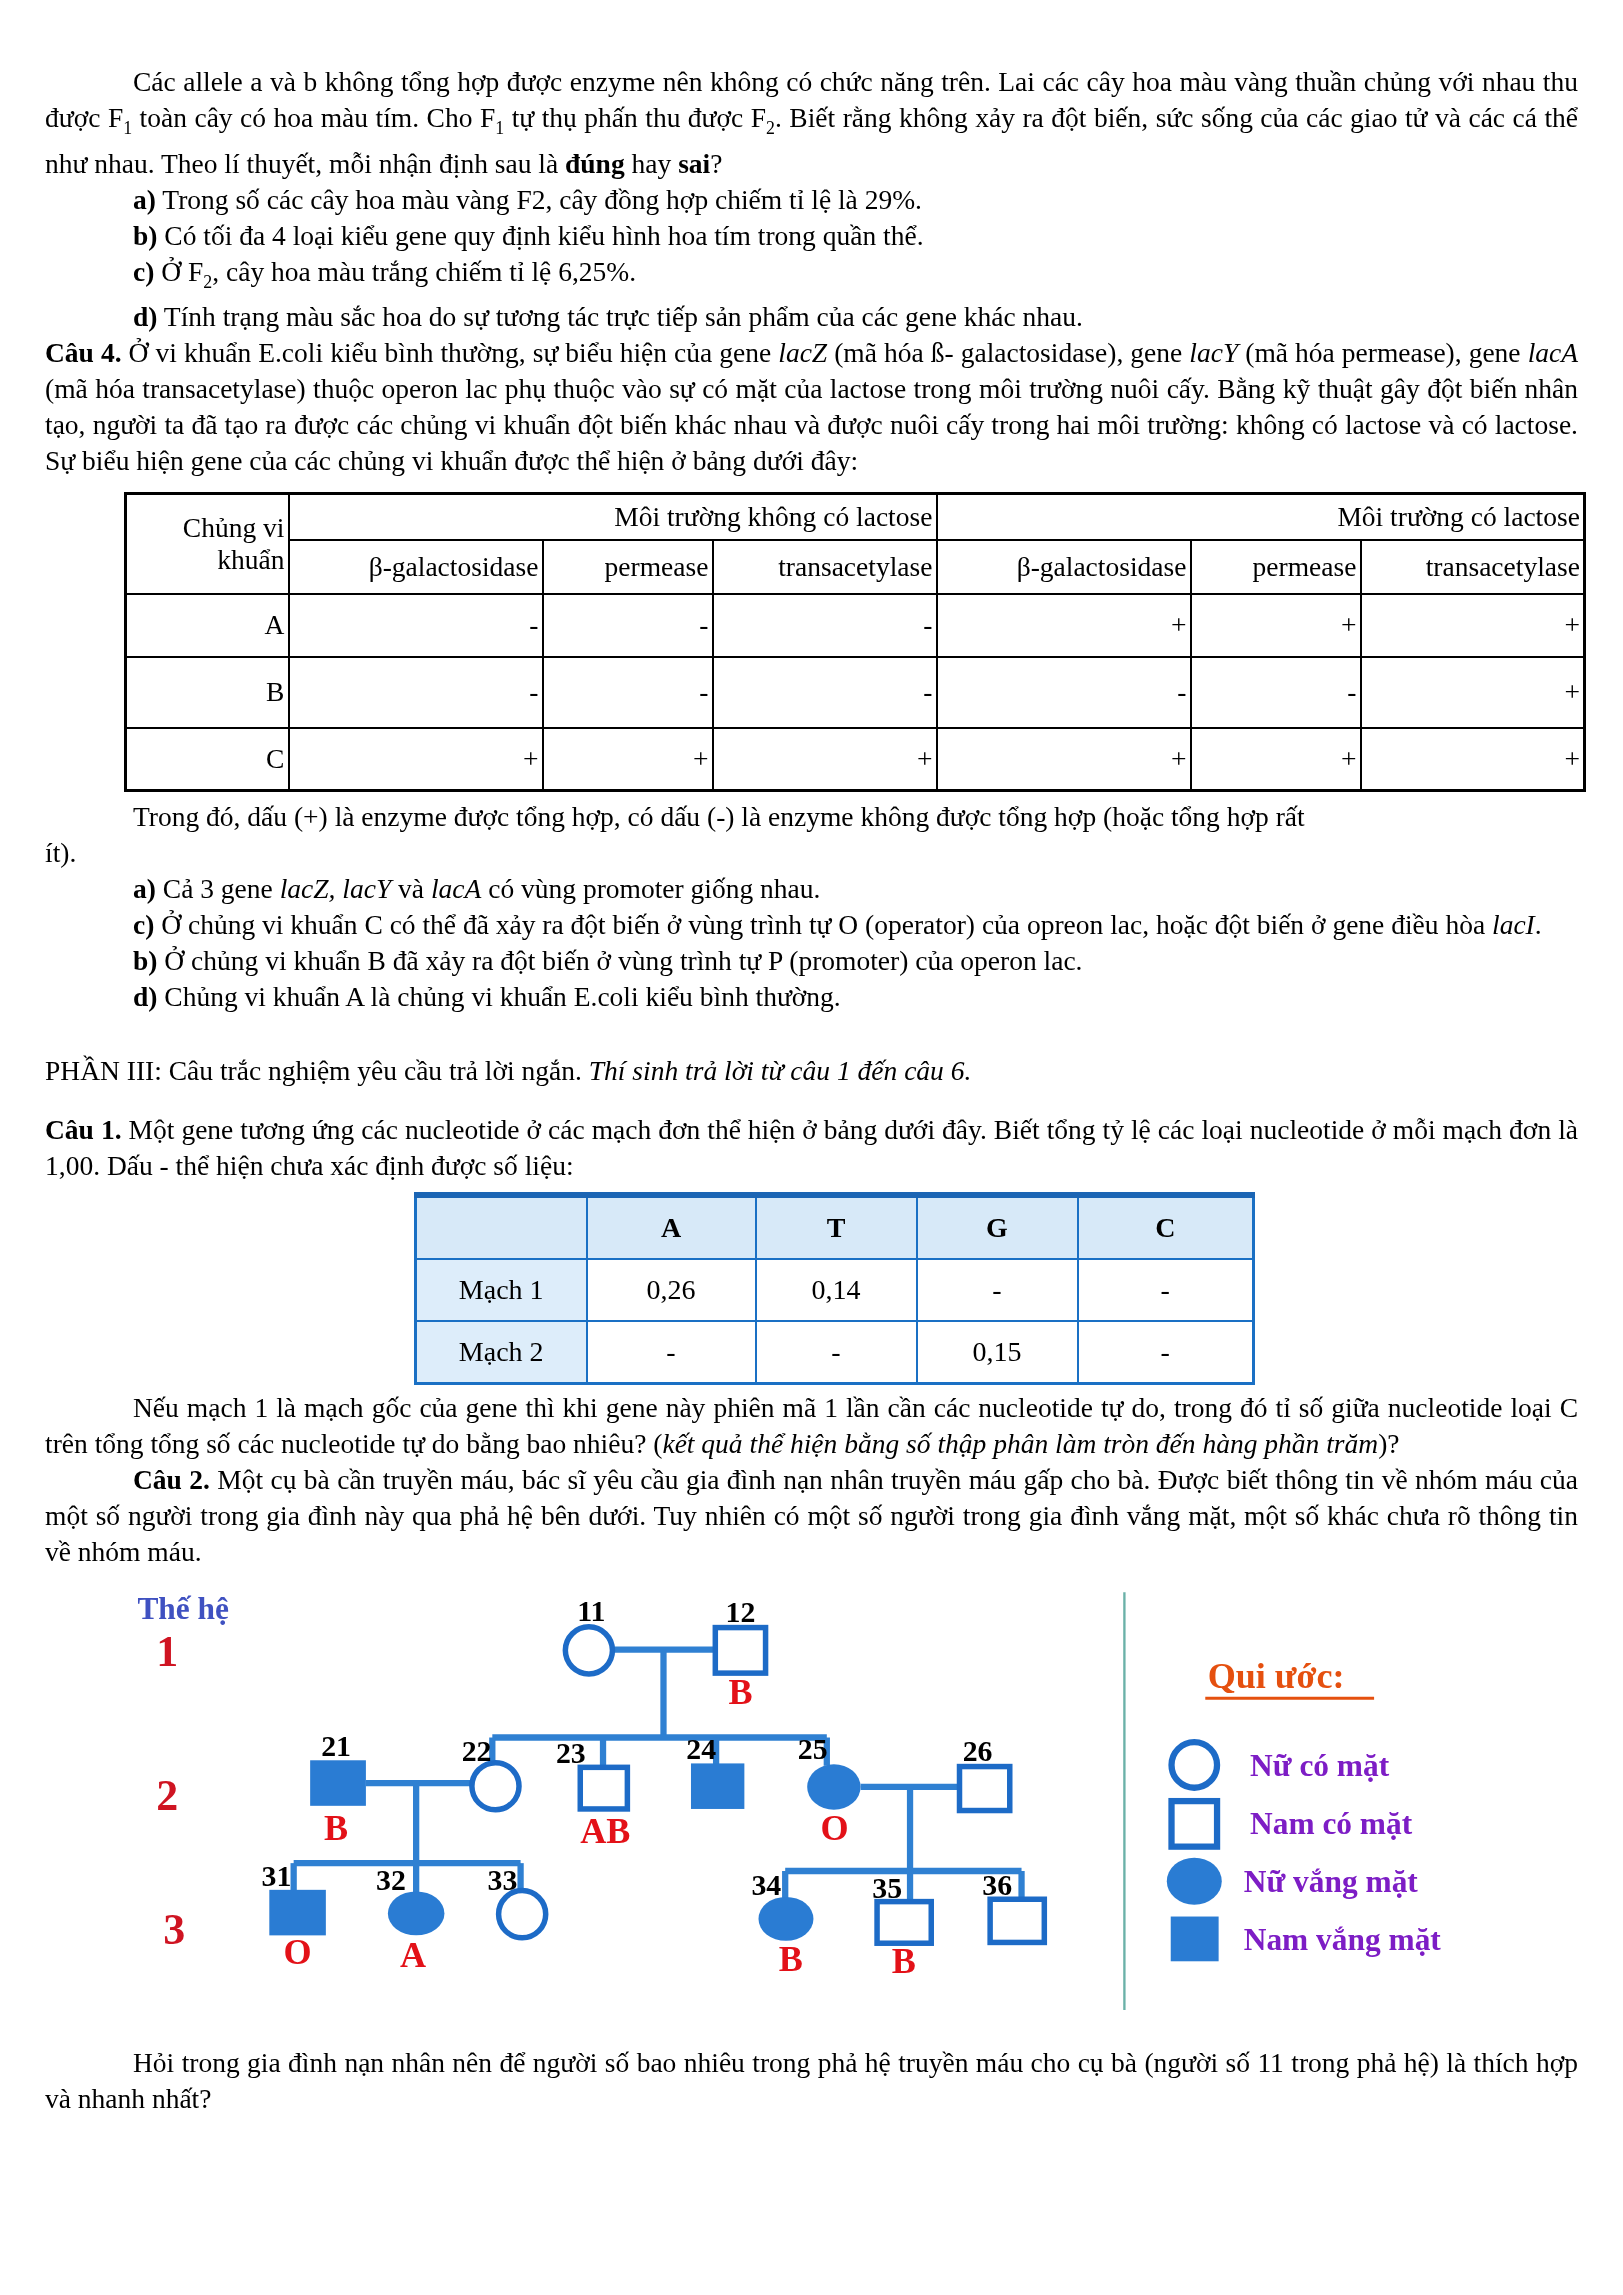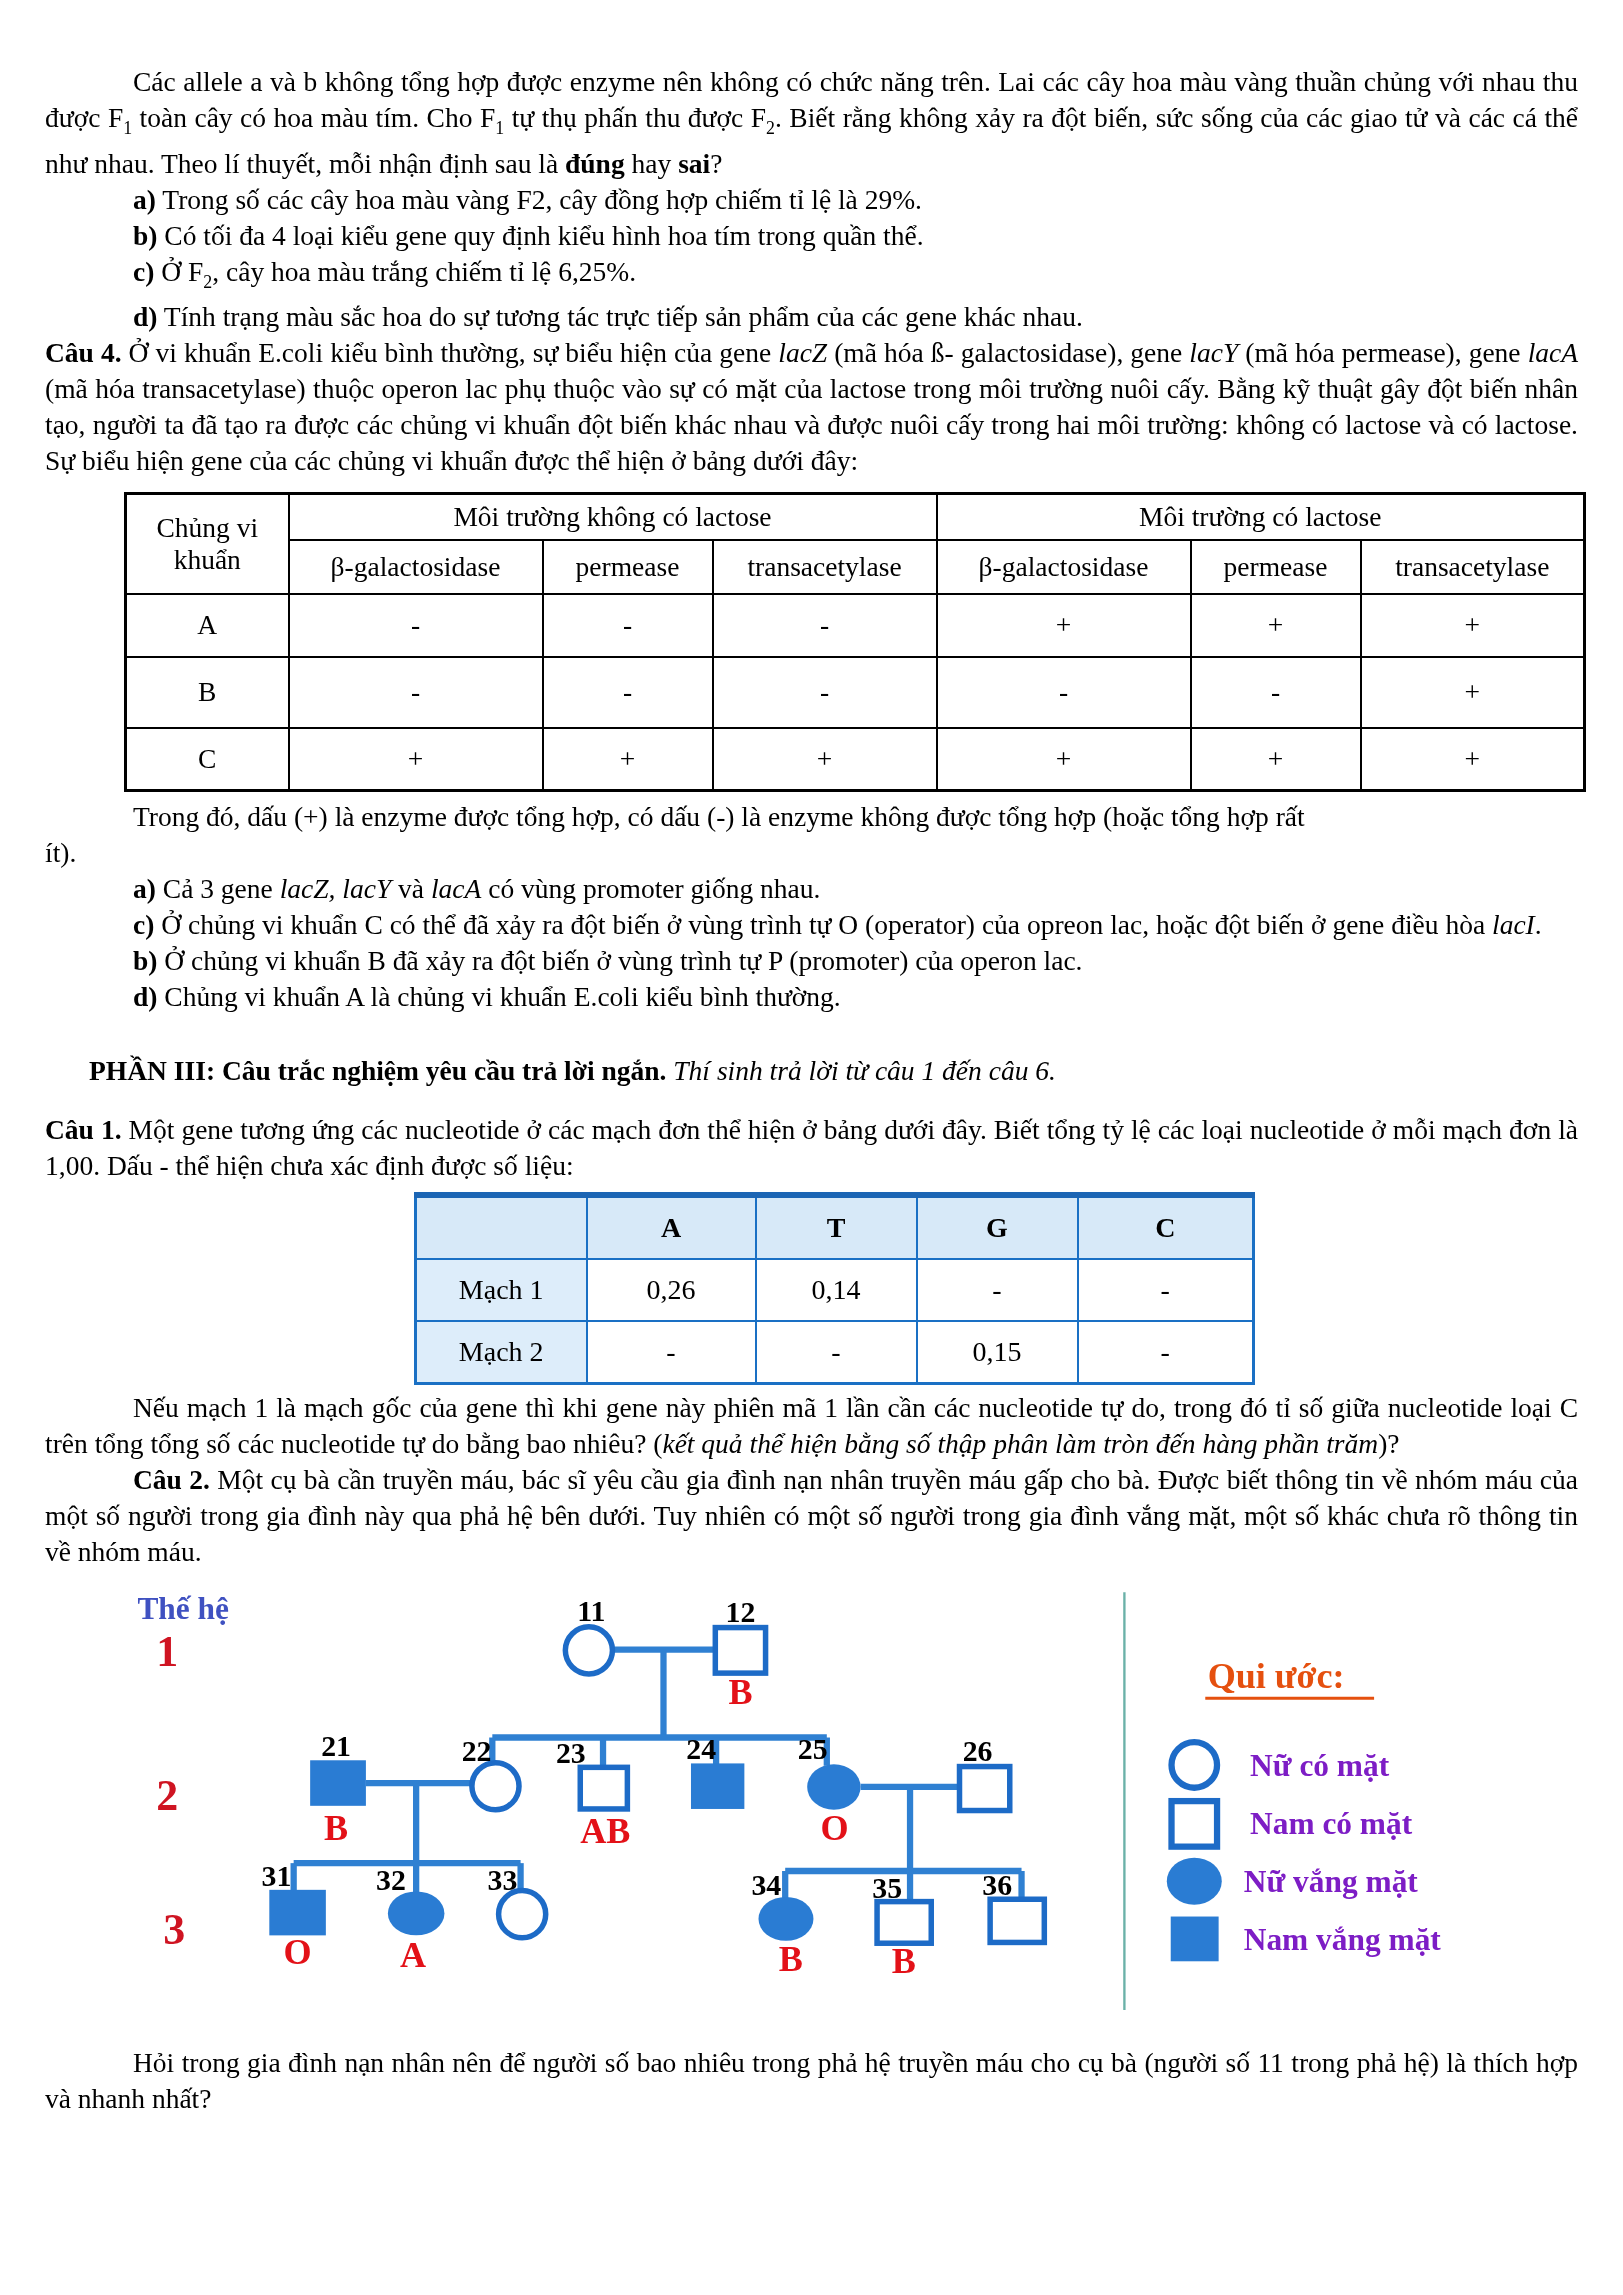--- a/index.html
+++ b/index.html
@@ -15,21 +15,21 @@
   }
   p{margin:0;line-height:36px;text-align:justify;}
   p.ind{text-indent:88px;}
   sub{font-size:0.65em;}
   .heading{margin-top:38px;}
   .cau1{margin-top:23px;}
 
   
   .t1wrap{margin:12.6px 0 7.9px 79px;}
   table.t1{border-collapse:collapse;table-layout:fixed;width:1461px;
-    font-size:27.5px;text-align:center;border:3.1px solid #000;}
+    font-size:27.5px;text-align:right;border:3.1px solid #000;}
   table.t1 td{border:2.4px solid #000;padding:0 3.1px;vertical-align:middle;}
   tr.h1 td{height:44px;}
   tr.h2 td{height:52px;}
   tr.rA td{height:61px;}
   tr.rB td{height:69px;}
   tr.rC td{height:60px;}
 
   
   .t2wrap{margin:7.9px 0 4.7px 369px;}
   table.t2{border-collapse:collapse;table-layout:fixed;width:838px;
@@ -111,21 +111,21 @@
     </tbody>
       </table>
   </div>
 
   <p class="ind"><span>Trong đó, dấu (+) là enzyme được tổng hợp, có dấu (-) là enzyme không được tổng hợp (hoặc tổng hợp rất</span><br><span>ít).</span></p>
   <p class="ind"><span style="font-weight: bold;">a)</span><span> Cả 3 gene </span><span style="font-style: italic;">lacZ, lacY</span><span> và </span><span style="font-style: italic;">lacA</span><span> có vùng promoter giống nhau.</span></p>
   <p class="ind"><span style="font-weight: bold;">c)</span><span> Ở chủng vi khuẩn C có thể đã xảy ra đột biến ở vùng trình tự O (operator) của opreon lac, hoặc đột biến ở gene điều hòa </span><span style="font-style: italic;">lacI</span><span>.</span></p>
   <p class="ind"><span style="font-weight: bold;">b)</span><span> Ở chủng vi khuẩn B đã xảy ra đột biến ở vùng trình tự P (promoter) của operon lac.</span></p>
   <p class="ind"><span style="font-weight: bold;">d)</span><span> Chủng vi khuẩn A là chủng vi khuẩn E.coli kiểu bình thường.</span></p>
 
-  <p class="heading"><span style="font-weight: bold; margin-left: 44px;">PHẦN III: Câu trắc nghiệm yêu cầu trả lời ngắn. </span><span style="font-style: italic;">Thí sinh trả lời từ câu 1 đến câu 6.</span></p>
+  <p class="heading"><span style="font-weight: normal;">PHẦN III: Câu trắc nghiệm yêu cầu trả lời ngắn. </span><span style="font-style: italic;">Thí sinh trả lời từ câu 1 đến câu 6.</span></p>
 
   <p class="cau1"><span style="font-weight: bold;">Câu 1.</span><span> Một gene tương ứng các nucleotide ở các mạch đơn thể hiện ở bảng dưới đây. Biết tổng tỷ lệ các loại nucleotide ở mỗi mạch đơn là 1,00. Dấu - thể hiện chưa xác định được số liệu:</span></p>
 
   <div class="t2wrap">
     <table class="t2">
       <colgroup>
         <col style="width:171px">
           <col style="width:169px">
           <col style="width:161px">
           <col style="width:161px">

